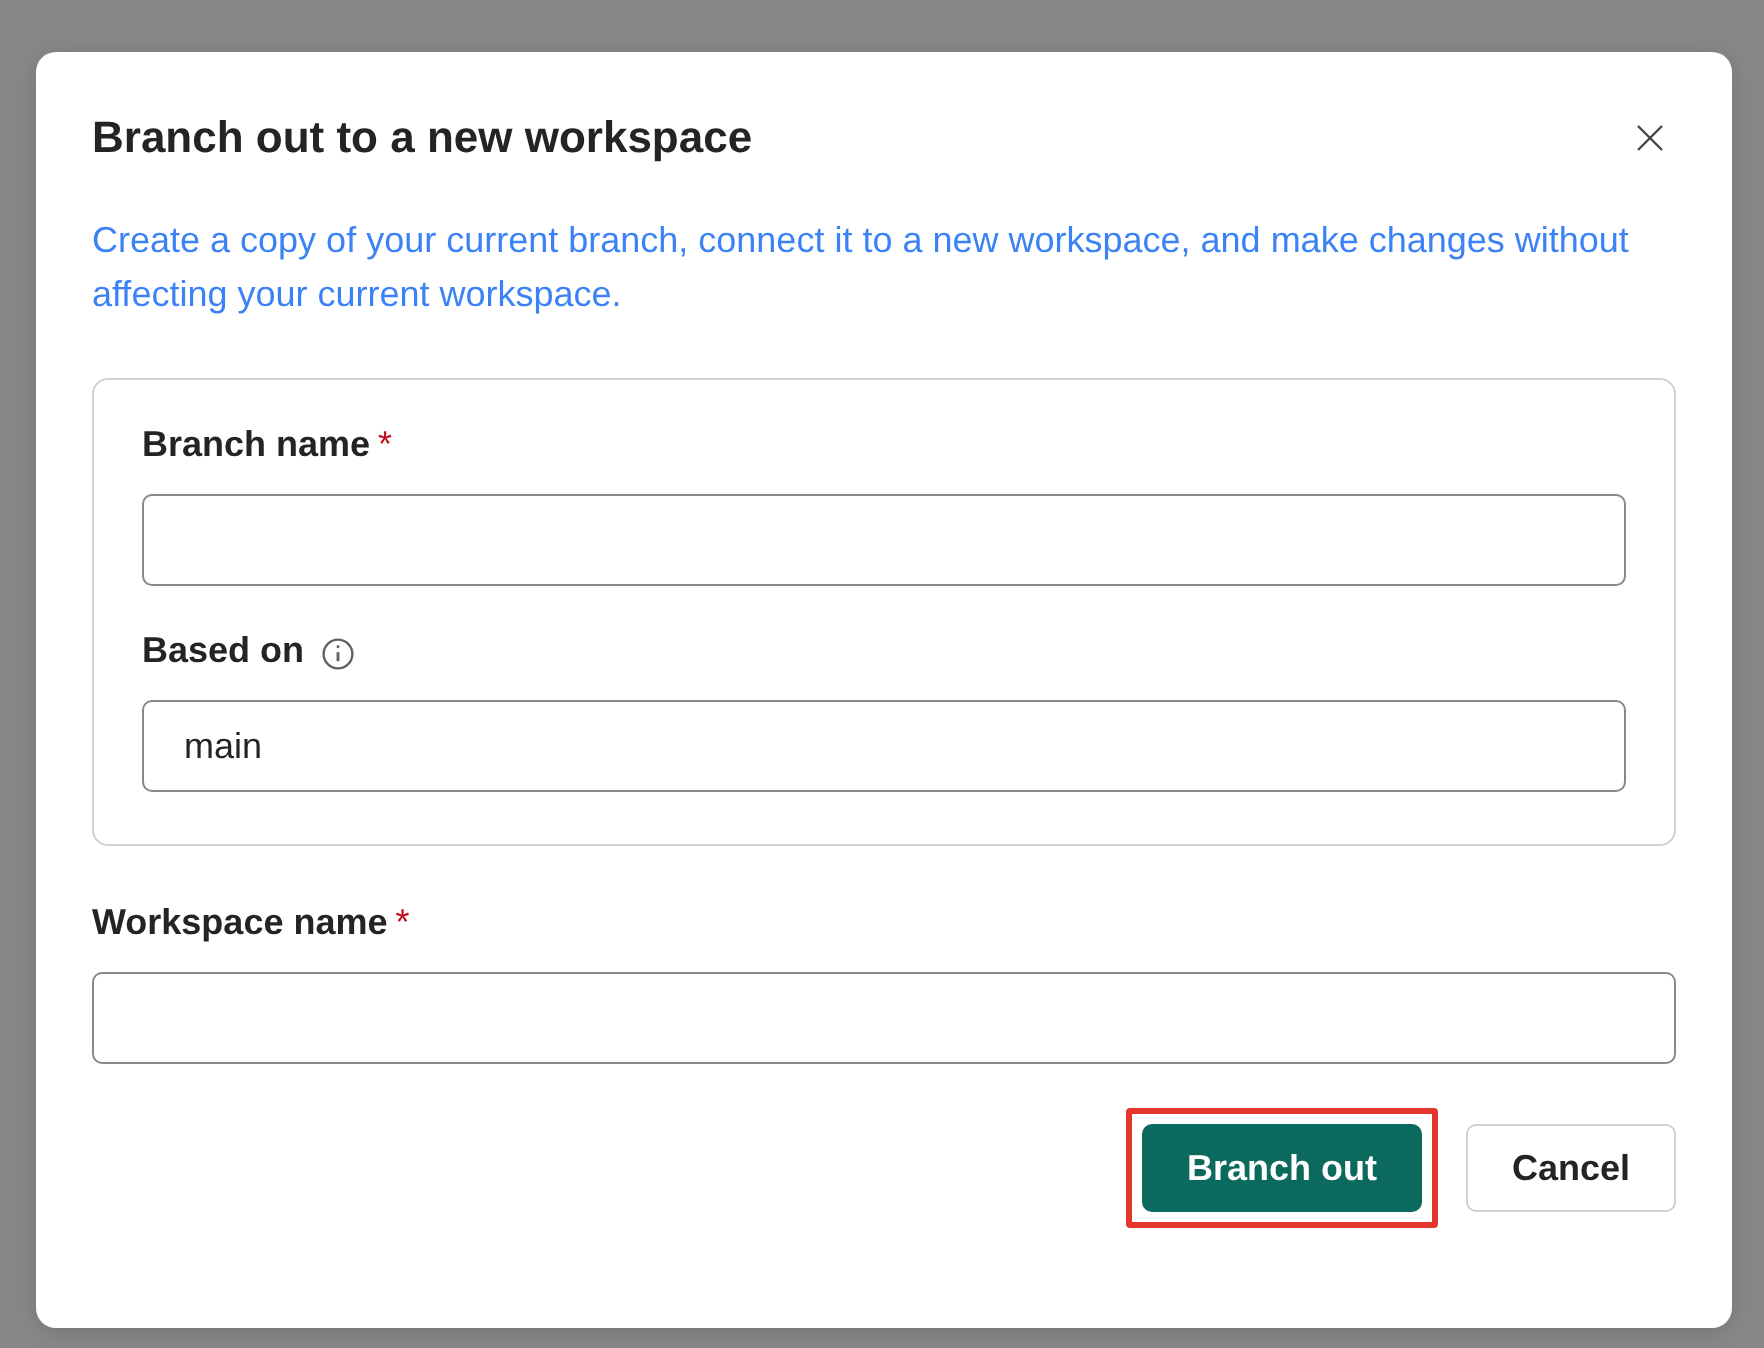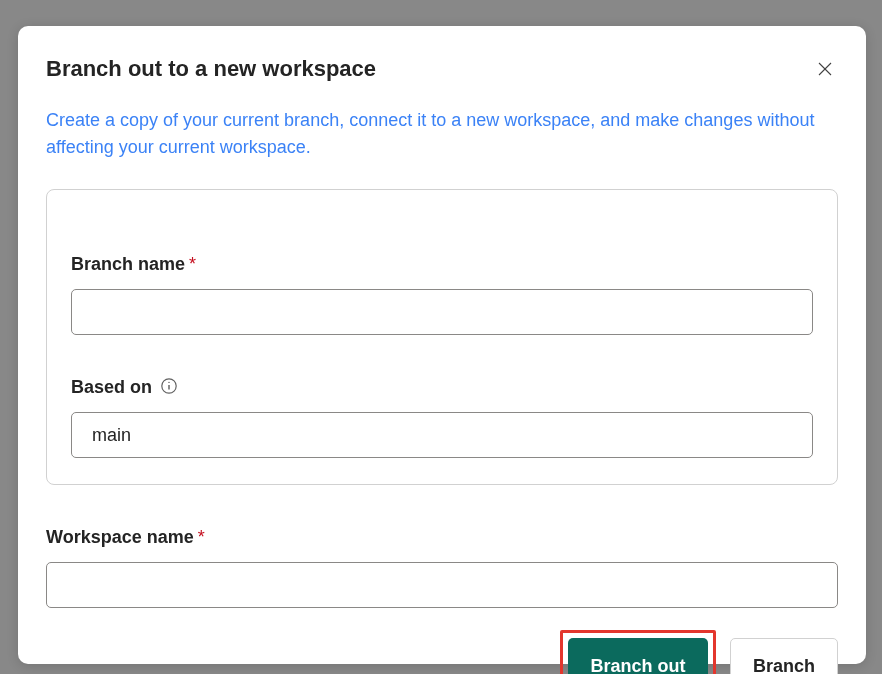--- a/index.html
+++ b/index.html
@@ -72,26 +72,25 @@
       margin-bottom: 22px;
     }
     .field-group:last-child {
       margin-bottom: 0;
     }
     .outer-field {
       margin-bottom: 22px;
     }
     .field-label {
       display: flex;
-      align-items: flex-start;
+      align-items: flex-end;
       font-size: 18px;
       font-weight: 600;
       color: #242424;
       margin-bottom: 14px;
-      margin-top: 42px;
     }
     .required-mark {
       color: #c50f1f;
       margin-left: 4px;
       font-weight: 400;
     }
     .info-icon {
       margin-left: 8px;
       width: 18px;
       height: 18px;
@@ -123,21 +122,21 @@
       padding: 5px;
       border-radius: 2px;
     }
     .btn {
       font-family: inherit;
       font-size: 18px;
       font-weight: 600;
       border-radius: 5px;
       cursor: pointer;
       padding: 16px 22px;
-      height: 56px;
+      height: 44px;
       display: inline-flex;
       align-items: center;
       justify-content: center;
     }
     .btn-primary {
       background: #0b6a5d;
       color: #fff;
       border: none;
       min-width: 140px;
     }
@@ -196,15 +195,15 @@
       <span>Workspace name</span>
       <span class="required-mark">*</span>
     </label>
     <input type="text" class="text-input" value="" style="">
   </div>
 
   <div class="button-row">
     <div class="primary-btn-highlight">
       <button class="btn btn-primary">Branch out</button>
     </div>
-    <button class="btn btn-secondary">Branch</button>
+    <button class="btn btn-secondary">Cancel</button>
   </div>
 </div>
 
 </body></html>

